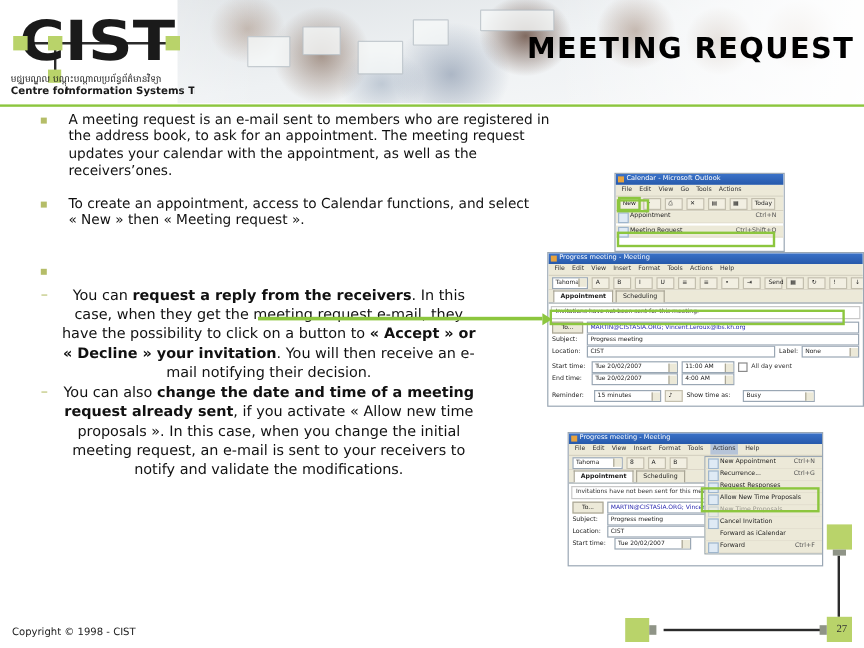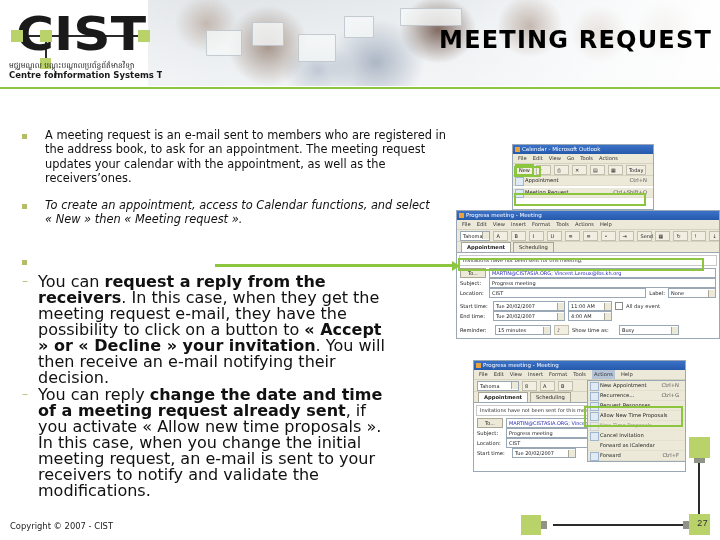--- a/index.html
+++ b/index.html
@@ -40,40 +40,40 @@
   }
 
   
   .logo{position:absolute;left:6px;top:6px;width:156px;height:76px;z-index:6;}
   .logo svg{display:block;}
 
   
   .green-rule{position:absolute;left:0;top:87px;width:720px;height:2px;background:#8cc63e;z-index:7;}
 
   
-  .content{position:absolute;left:0;top:92px;width:470px;margin-top:36px;}
+  .content{position:absolute;left:12px;top:92px;width:470px;}
   .blk{position:relative;display:flex;margin-bottom:9px;}
   .bullet{
     width:5px;height:5px;background:#b5bd68;flex:0 0 5px;
     margin:6px 0 0 0;position:relative;left:22px;
   }
   .btxt{
     margin-left:40px;width:410px;
     font-size:11.4px;line-height:14.4px;color:#111;
     font-family:"DejaVu Sans", sans-serif;
   }
-  .btxt.narrow{width:385px;font-style:italic;}
+  .btxt.narrow{width:385px;}
   .sub{display:flex;margin-top:2px;}
   .dash{
     flex:0 0 10px;color:#b5bd68;font-size:12px;line-height:14.4px;
     margin-left:22px;
   }
   .stxt{
     margin-left:6px;width:348px;
-    font-size:16px;line-height:16px;color:#111;
+    font-size:12px;line-height:16px;color:#111;text-align:center;
   }
 
   
   .arrow{position:absolute;z-index:9;}
   .arrow .shaft{position:absolute;height:3px;background:#8cc63e;top:0;left:0;}
   .arrow .head{
     position:absolute;width:0;height:0;top:-3.5px;
     border-top:5px solid transparent;border-bottom:5px solid transparent;
     border-left:8px solid #8cc63e;
   }
@@ -110,21 +110,21 @@
   .infobar{height:9px;background:#fff;border:1px solid #c9c9c9;margin:2px;font-size:5px;line-height:9px;padding-left:3px;color:#333;}
   .sel{height:8px;background:#fff;border:1px solid #9aa7b4;font-size:5px;line-height:8px;color:#222;padding-left:2px;display:flex;align-items:center;justify-content:space-between;}
   .sel:after{content:"";width:6px;height:7px;background:#ece9d8;border-left:1px solid #aaa696;}
 
   
   .decor-sq{position:absolute;background:#b9d36a;z-index:6;}
   .decor-line{position:absolute;background:#2b2b2b;z-index:5;}
   .decor-cap{position:absolute;background:#8f9487;z-index:7;}
   .pagenum{
     position:absolute;z-index:9;font-size:9px;color:#333;
-    font-family:Liberation Mono, monospace;
+    font-family:Liberation Serif, serif;
   }
   .copyright{
     position:absolute;left:10px;top:521px;font-size:8.4px;color:#222;z-index:9;
     font-family:"DejaVu Sans", sans-serif;
   }
 </style>
 </head>
 <body>
 
 <div class="slide">
@@ -179,21 +179,21 @@
 
 
 
     <div class="sub">
       <div class="dash">–</div>
       <div class="stxt"><span>You can </span><span style="font-weight: bold;">request a reply from the receivers</span><span>. In this case, when they get the meeting request e-mail, they have the possibility to click on a button to </span><span style="font-weight: bold;">« Accept » or « Decline » your invitation</span><span>. You will then receive an e-mail notifying their decision.</span></div>
     </div>
 
     <div class="sub" style="margin-top:1px;">
       <div class="dash">–</div>
-      <div class="stxt"><span>You can reply </span><span style="font-weight: bold;">change the date and time of a meeting request already sent</span><span>, if you activate « Allow new time proposals ». In this case, when you change the initial meeting request, an e-mail is sent to your receivers to notify and validate the modifications.</span></div>
+      <div class="stxt"><span>You can also </span><span style="font-weight: bold;">change the date and time of a meeting request already sent</span><span>, if you activate « Allow new time proposals ». In this case, when you change the initial meeting request, an e-mail is sent to your receivers to notify and validate the modifications.</span></div>
     </div>
   </div>
 
   <div class="arrow" style="left:215px;top:264px;width:245px;">
     <div class="shaft" style="width:237px;"></div>
     <div class="head" style="left:237px;"></div>
   </div>
 
   <div class="shot" style="left:512px;top:144px;width:140px;height:64px;">
     <div class="tbar">
@@ -429,14 +429,14 @@
   <div class="decor-sq" style="left:689px;top:437px;width:21px;height:21px;"></div>
   <div class="decor-cap" style="left:694px;top:458px;width:11px;height:5px;"></div>
   <div class="decor-line" style="left:698px;top:463px;width:2px;height:51px;"></div>
   <div class="decor-sq" style="left:689px;top:514px;width:21px;height:21px;"></div>
   <div class="decor-cap" style="left:683px;top:521px;width:6px;height:8px;"></div>
   <div class="decor-line" style="left:553px;top:524px;width:131px;height:2px;"></div>
   <div class="decor-sq" style="left:521px;top:515px;width:20px;height:20px;"></div>
   <div class="decor-cap" style="left:541px;top:521px;width:6px;height:8px;"></div>
   <div class="pagenum" style="left:697px;top:519px;">27</div>
 
-  <div class="copyright">Copyright © 2007 - CIST</div>
+  <div class="copyright">Copyright © 1998 - CIST</div>
 </div>
 
 </body></html>

